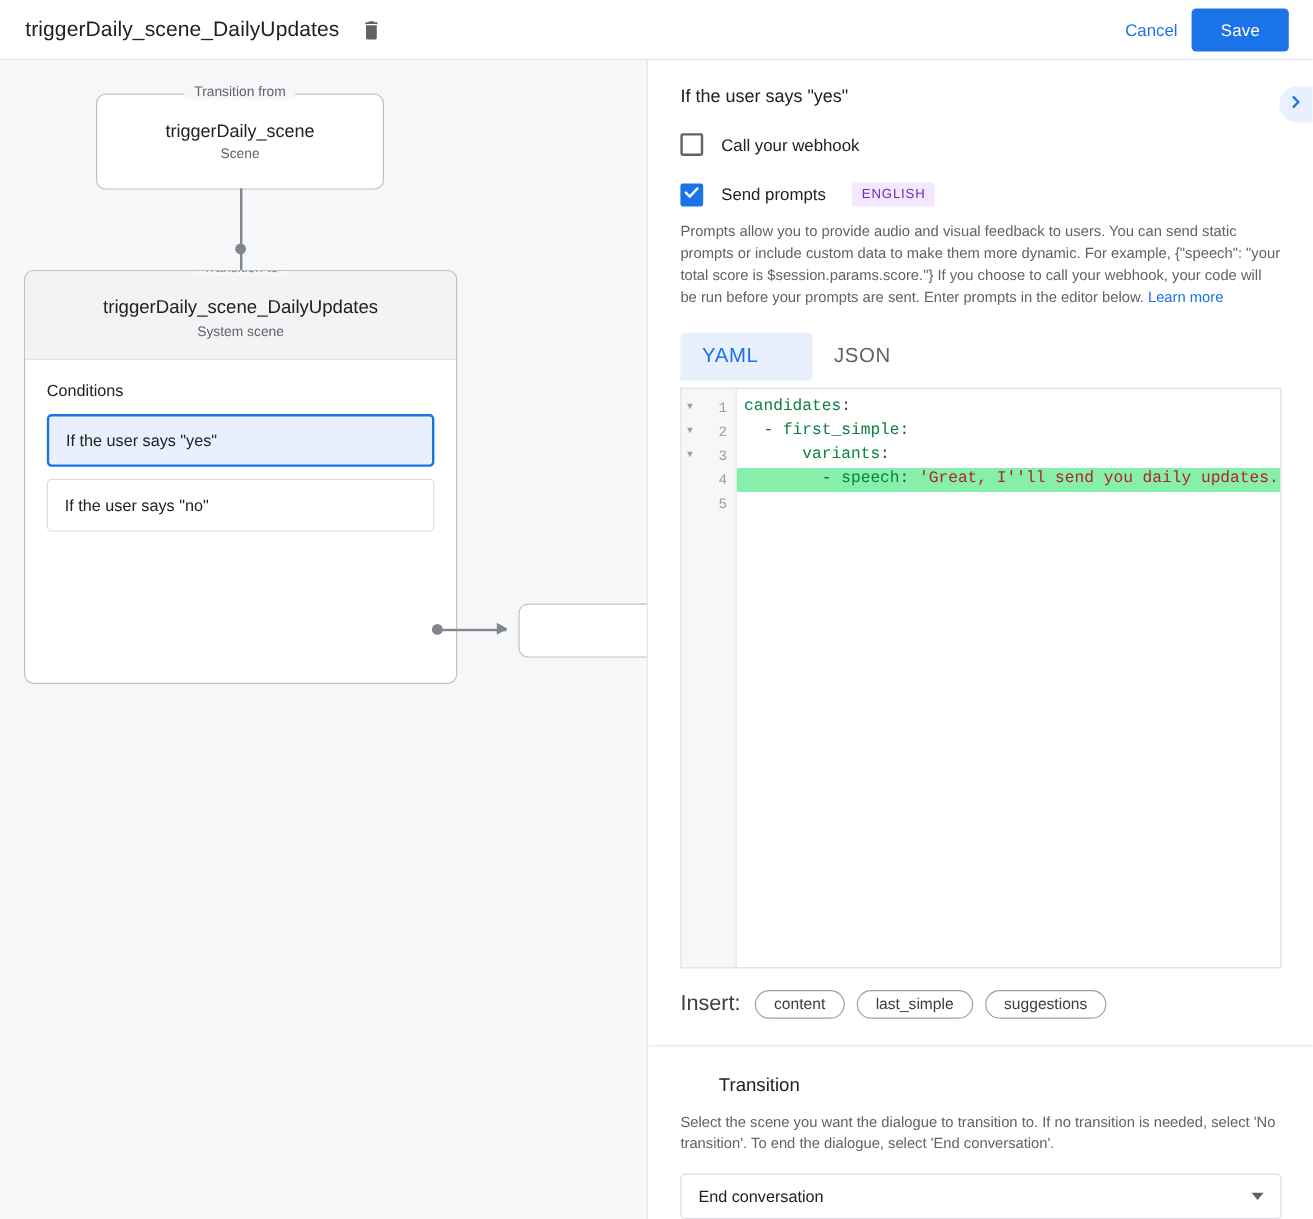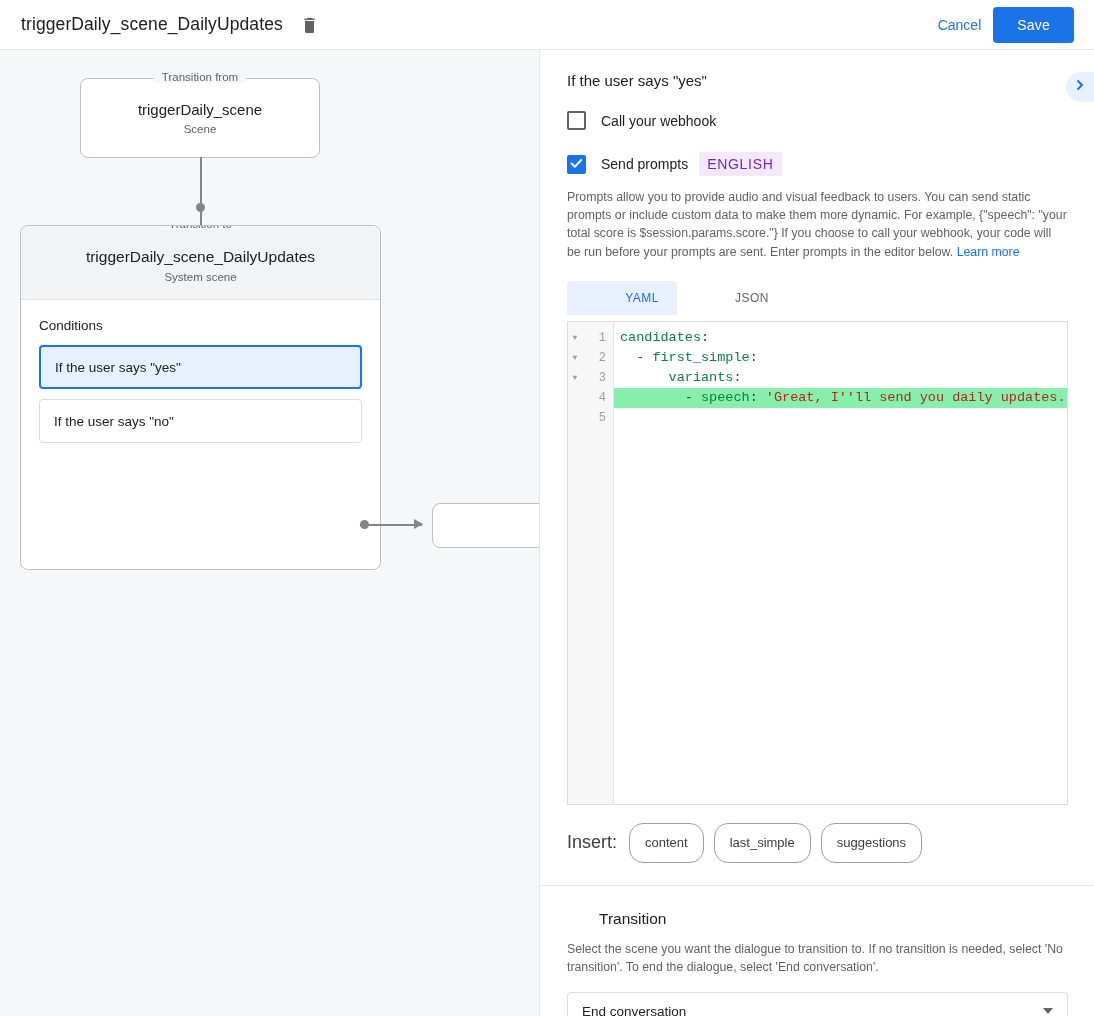--- a/index.html
+++ b/index.html
@@ -128,33 +128,33 @@
   .chk {
     width: 19px; height: 19px; border: 2px solid #5f6368; border-radius: 2px;
     background: #fff; cursor: pointer; flex: 0 0 auto;
   }
   .chk.on {
     background: #1a73e8; border-color: #1a73e8;
     display: flex; align-items: center; justify-content: center;
   }
   .chk-label { margin-left: 15px; font-size: 14px; color: #202124; }
   .lang-badge {
-    margin-left: 11px; background: #f3e8fd; color: #7627bb;
-    font-size: 14px; letter-spacing: .7px; padding: 4px 8px; border-radius: 3px;
+    margin-left: 22px; background: #f3e8fd; color: #7627bb;
+    font-size: 11px; letter-spacing: .7px; padding: 4px 8px; border-radius: 3px;
   }
   .desc {
     margin-top: 12px; font-size: 12.3px; line-height: 1.48; color: #5f6368;
     max-width: 520px;
   }
   .desc a { color: #1a73e8; text-decoration: none; }
 
   .tabs { display: flex; margin-top: 20px; }
   .tab {
-    min-width: 110px; text-align: right; padding: 10px 18px;
-    font-size: 12px; color: #5f6368; cursor: pointer; border-radius: 4px 4px 0 0;
+    min-width: 110px; text-align: left; padding: 10px 18px;
+    font-size: 17px; color: #5f6368; cursor: pointer; border-radius: 4px 4px 0 0;
     background: transparent; border: none; font-family: inherit; letter-spacing: .5px;
   }
   .tab.active { background: #e8f0fe; color: #1a73e8; }
 
   .editor {
     margin-top: 6px; border: 1px solid #dadce0; background: #fff;
     height: 484px; display: flex; overflow: hidden;
     font-family: "Liberation Mono", monospace;
   }
   .gutter {
@@ -173,21 +173,21 @@
     color: #202124; padding-left: 6px;
   }
   .cline.hl { background: #86efac; }
   .k { color: #0b8043; }
   .s { color: #b3261e; }
   .p { color: #3c4043; }
 
   .insert-row { display: flex; align-items: center; margin-top: 18px; }
   .insert-label { font-size: 18px; color: #3c4043; margin-right: 12px; }
   .chip {
-    border: 1px solid #9aa0a6; border-radius: 14px; height: 40px;
+    border: 1px solid #9aa0a6; border-radius: 14px; height: 24px;
     padding: 0 15px; display: flex; align-items: center;
     font-size: 13px; color: #3c4043; background: #fff; cursor: pointer;
     margin-right: 10px; font-family: inherit;
   }
   .divider { height: 1px; background: #e4e6e8; margin: 22px 0 0 0; }
 
   .trans-sec { padding: 24px 26px 0 26px; }
   .trans-title { font-size: 15.5px; color: #202124; margin-left: 32px; }
   .select {
     margin-top: 16px; border: 1px solid #dadce0; border-radius: 4px;

